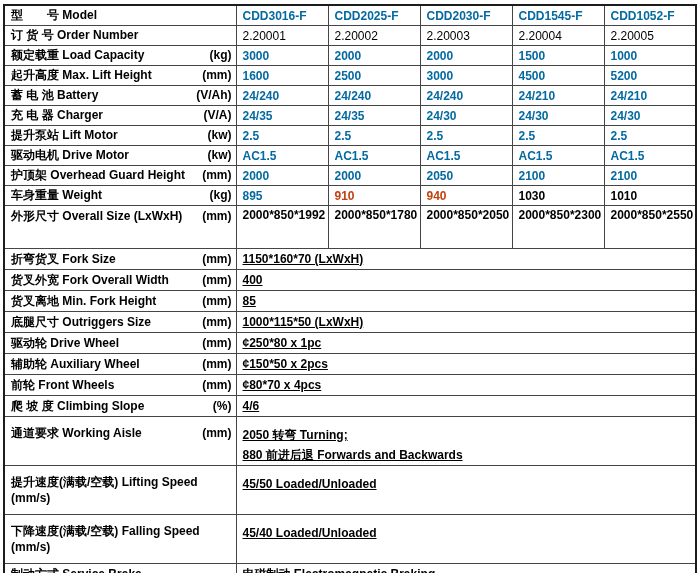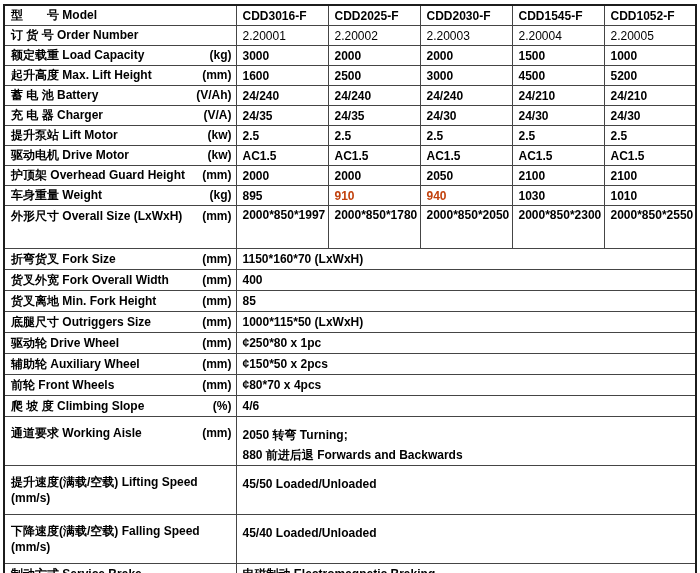--- a/index.html
+++ b/index.html
@@ -7,22 +7,22 @@
   .table-wrap{position:absolute;left:3px;top:4px;}
   table{border-collapse:collapse;table-layout:fixed;width:692px;border:2px solid #1c1c1c;background:#ffffff;}
   td{border:1px solid #454545;padding:0 4px 0 6px;font-size:12px;color:#000;height:19px;vertical-align:middle;overflow:hidden;}
   .label-cell{font-weight:bold;}
   .lbl-line{display:flex;justify-content:space-between;align-items:baseline;}
   .lab{white-space:nowrap;}
   .lab2{font-weight:bold;}
   .unit{font-weight:bold;white-space:nowrap;padding-left:4px;}
   .val-cell{white-space:nowrap;}
   .val-cell.b{font-weight:bold;}
-  .val-cell div{line-height:20px;}
-  .blue{color:#000000;margin-top:32px;}
+  .val-cell div{line-height:20px;text-decoration:underline;}
+  .blue{color:#0369a1;margin-top:32px;}
   .red{color:#c2410c;}
   .black{color:#000000;margin-left:10px;}
   tr.tall td{height:40px;vertical-align:top;padding-top:2px;}
   tr.vtop td{height:40px;vertical-align:top;padding-top:8px;}
 </style>
 </head>
 <body>
 
 <div class="table-wrap">
   <table>
@@ -163,21 +163,21 @@
           <td class="val-cell black b">1030</td>
           <td class="val-cell black b">1010</td>
         </tr>
         <tr class="tall">
           <td class="label-cell">
             <div class="lbl-line">
               <span class="lab">外形尺寸 Overall Size (LxWxH)</span>
               <span class="unit">(mm)</span>
             </div>
           </td>
-          <td class="val-cell black b">2000*850*1997</td>
+          <td class="val-cell black b">2000*850*1992</td>
           <td class="val-cell black b">2000*850*1780</td>
           <td class="val-cell black b">2000*850*2050</td>
           <td class="val-cell black b">2000*850*2300</td>
           <td class="val-cell black b">2000*850*2550</td>
         </tr>
         <tr>
           <td class="label-cell">
             <div class="lbl-line">
               <span class="lab">折弯货叉 Fork Size</span>
               <span class="unit">(mm)</span>

